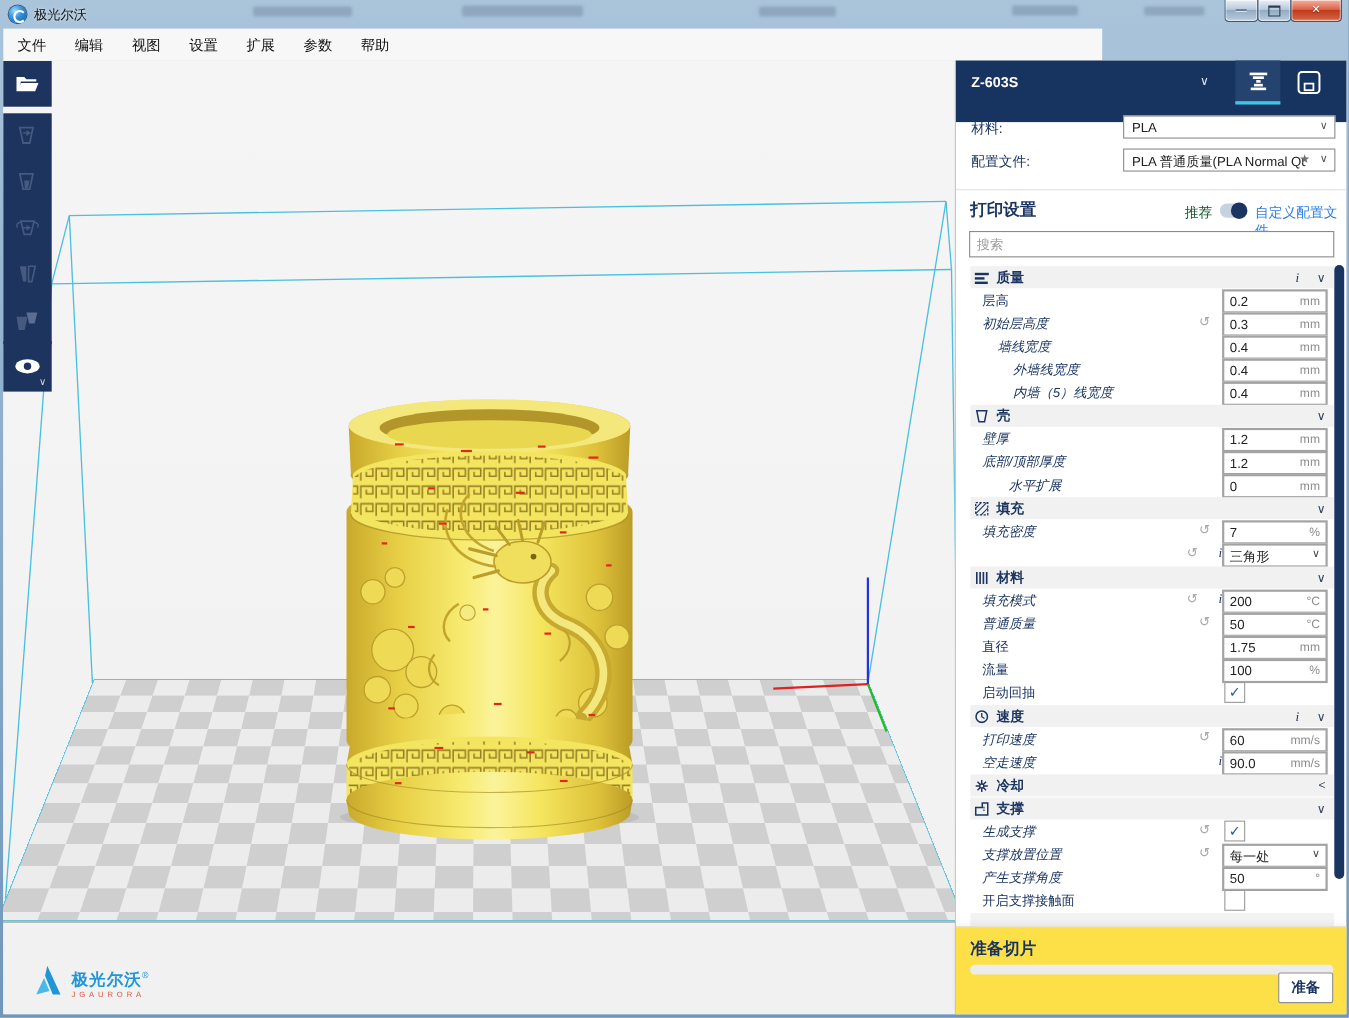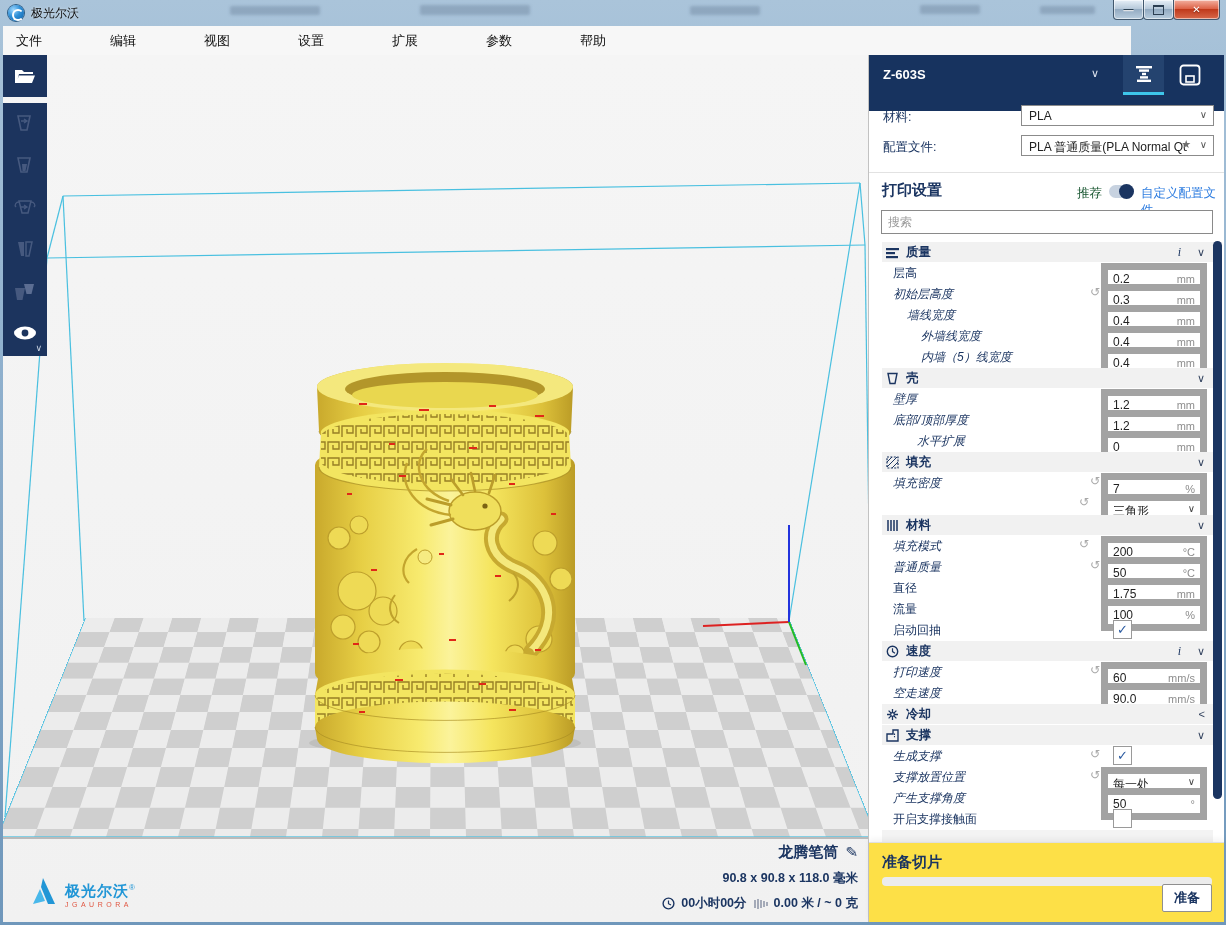--- a/index.html
+++ b/index.html
@@ -17,22 +17,22 @@
   .winbtns{position:absolute;right:6px;top:0;display:flex;}
   .wbtn{height:19px;border:1px solid #41586e;border-top:none;display:flex;align-items:center;justify-content:center;
         color:#fff;font-size:10px;font-weight:bold;border-radius:0 0 4px 4px;margin-left:-1px;
         background:linear-gradient(180deg,#e7f0f8 0%,#b7c9da 45%,#93abc2 50%,#b9cdde 100%);color:#2b3e52;
         text-shadow:0 1px 0 #fff;box-shadow:inset 0 0 0 1px rgba(255,255,255,.55);}
   .wbtn.close{background:linear-gradient(180deg,#f3b0a0 0%,#dd6348 45%,#c03a1c 50%,#d8684a 100%);
         color:#fff;text-shadow:0 1px 1px #7d1f0a;width:45px;}
   .wbtn.min,.wbtn.max{width:29px;}
   .maxglyph{width:9px;height:7px;border:1px solid #2b3e52;border-top-width:2px;background:transparent;}
   
-  .menubar{position:absolute;left:3px;top:26px;width:1128px;height:29px;background:#f7f7f7;
-           border-bottom:1px solid #d6d6d6;display:flex;align-items:center;gap:42px;}
+  .menubar{position:absolute;left:3px;top:26px;width:999px;height:29px;background:#f7f7f7;
+           border-bottom:1px solid #d6d6d6;display:flex;align-items:center;}
   .menu-item{font-size:13px;color:#111;padding:0 13px;height:100%;display:flex;align-items:center;cursor:default;}
   
   .app{position:absolute;left:3px;top:55px;width:1220px;height:867px;background:#f4f4f4;}
   .viewport{position:absolute;left:0;top:0;width:865px;height:867px;overflow:hidden;background:linear-gradient(180deg,#f5f5f5,#f1f1f1);}
   .plate3d{position:absolute;left:-6px;top:336px;width:878px;height:444px;z-index:1;
     background-color:#ececec;
     background-image:linear-gradient(45deg,#cfcfcf 25%,transparent 25%,transparent 75%,#cfcfcf 75%),
                      linear-gradient(45deg,#cfcfcf 25%,transparent 25%,transparent 75%,#cfcfcf 75%);
     background-size:72px 72px;background-position:0 0,36px 36px;
     border:1px solid #55c3e2;box-shadow:0 3px 0 rgba(140,140,140,.55);
@@ -87,21 +87,21 @@
   .shead .sicon{margin-left:4px;margin-right:7px;display:flex;}
   .shead .slbl{font-size:12.5px;font-weight:bold;color:#1b3561;}
   .shead .hinfo{position:absolute;right:32px;font-size:12px;color:#1b3561;font-style:italic;font-family:"Liberation Serif",serif;}
   .shead .hchev{position:absolute;right:8px;font-size:11px;color:#33435f;}
   .srow{position:relative;height:21px;}
   .srow .rlbl{position:absolute;top:3px;font-size:12px;color:#1b3561;white-space:nowrap;}
   .srow .rlbl.it{font-style:italic;}
   .rst{position:absolute;top:2px;right:113px;color:#a9a9a9;font-size:12px;}
   .rst.wide{right:124px;}
   .inf{position:absolute;top:2px;right:102px;color:#1b3561;font-size:12px;font-style:italic;font-family:"Liberation Serif",serif;}
-  .vbox{position:absolute;right:6px;top:1px;width:92px;height:18px;border:7px solid #a3a3a3;background:#fff;}
+  .vbox{position:absolute;right:6px;top:1px;width:92px;height:18px;border:2px solid #a3a3a3;background:#fff;}
   .vbox .val{position:absolute;left:5px;top:2px;font-size:12px;color:#222;}
   .vbox .unit{position:absolute;right:5px;top:3px;font-size:11px;color:#8d8d8d;}
   .vbox .schev{position:absolute;right:5px;top:2px;font-size:10px;color:#444;}
   .cbox{position:absolute;right:81px;top:1px;width:17px;height:17px;border:1px solid #9a9a9a;background:#fff;
         display:flex;align-items:center;justify-content:center;font-size:13px;font-weight:bold;color:#2a5aa0;}
   .shead.partial{height:14px;overflow:hidden;opacity:.85;}
   .scrollthumb{position:absolute;right:2px;top:186px;width:9px;height:558px;border-radius:5px;background:#1b3561;}
   
   .prepare{position:absolute;left:0;bottom:0;width:355px;height:79px;background:#fde047;border-top:1px solid #e0e0e0;
            box-shadow:0 -3px 6px rgba(0,0,0,.05);}
@@ -307,37 +307,20 @@
         <svg width="30" height="32" viewBox="0 0 30 32">
           <path d="M14,2 L26,28 L19,28 L12,11 Z" fill="#2196d6"></path>
           <path d="M11,13 L16,25 L4,28 Z" fill="#49b8ea"></path>
         </svg>
         <div class="txt">
           <div><span class="cn">极光尔沃</span><span class="reg">®</span></div>
           <div class="en">JGAURORA</div>
         </div>
       </div>
 
-      <div class="minfo">
-        <div class="name">
-          <span>龙腾笔筒</span><span class="pencil">✎</span>
-        </div>
-        <div class="dims">90.8 x 90.8 x 118.0 毫米</div>
-        <div class="stats">
-          <svg width="13" height="13" viewBox="0 0 13 13">
-            <circle cx="6.5" cy="6.5" r="5.4" fill="none" stroke="#1b3561" stroke-width="1.4"></circle>
-            <path d="M6.5,3.5 V6.7 L9,8" stroke="#1b3561" stroke-width="1.2" fill="none"></path>
-          </svg>
-          <span>00小时00分</span>
-          <svg width="15" height="12" viewBox="0 0 15 12">
-            <path d="M2,2 V10 M5,1 V11 M8,2 V10 M11,3 V9 M14,4 V8" stroke="#8a93a5" stroke-width="1.5"></path>
-          </svg>
-          <span>0.00 米 / ~ 0 克</span>
-        </div>
-      </div>
     </div>
 
     <div class="rpanel">
       <div class="phead">
         <span class="pname">Z-603S</span>
         <span class="pchev">∨</span>
         <div class="stage sel">
           <svg width="22" height="22" viewBox="0 0 22 22">
             <g fill="#fff">
               <rect x="3" y="3" width="16" height="2.4"></rect>

